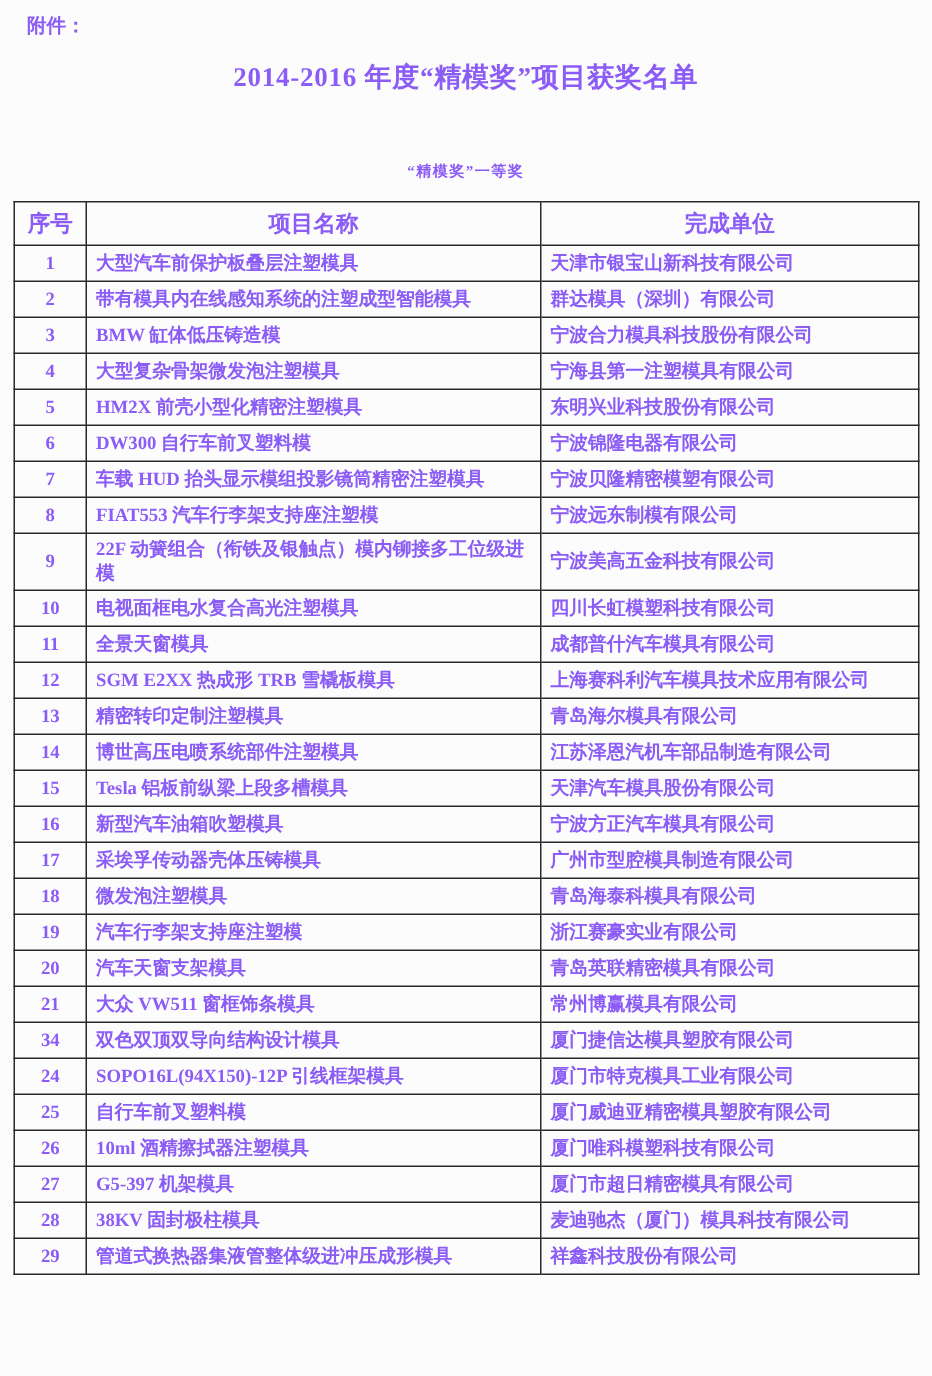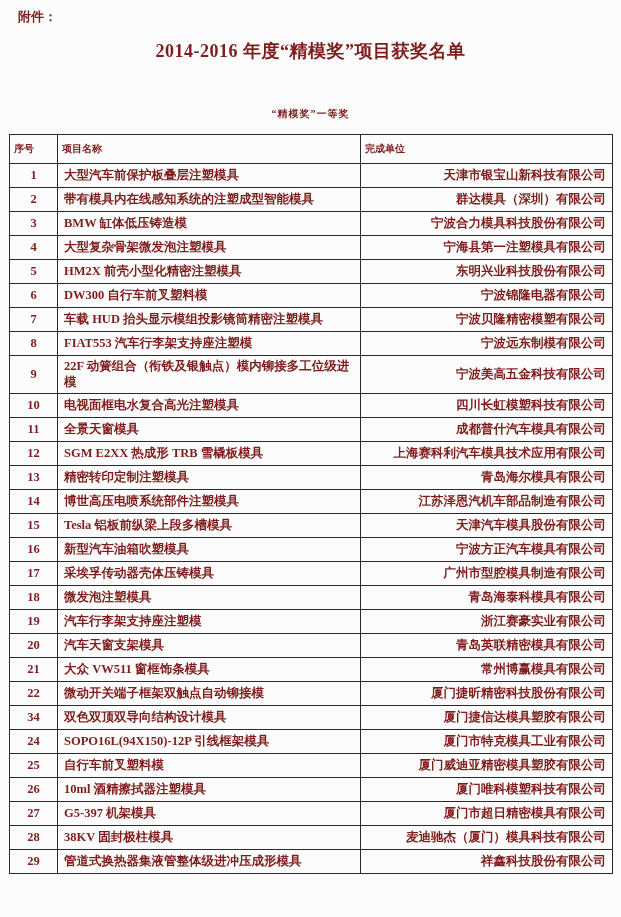--- a/index.html
+++ b/index.html
@@ -6,21 +6,21 @@
     margin: 0;
     padding: 0;
     background: #ffffff;
   }
   .page {
     position: relative;
     width: 621px;
     height: 917px;
     box-sizing: border-box;
     background: #fcfcfc;
-    color: #7f1d1d;
+    color: #8b5cf6;
     font-family: "Liberation Serif", "DejaVu Serif", serif;
     padding: 6px 9px 0 9px;
     overflow: hidden;
   }
   .attachment {
     font-size: 13px;
     font-weight: bold;
     margin: 2px 0 0 9px;
   }
   .title {
@@ -44,37 +44,37 @@
     border: 1.5px solid #262626;
   }
   .awards th, .awards td {
     border: 1px solid #2a2a2a;
     font-weight: bold;
     box-sizing: border-box;
     overflow: hidden;
   }
   .awards th {
     height: 29px;
-    font-size: 10px;
-    text-align: left;
+    font-size: 15px;
+    text-align: center;
     padding: 2px 4px;
     margin-top: 44px;
   }
   .awards td {
     height: 24px;
     font-size: 12.5px;
     line-height: 1.3;
     padding: 2px 6px;
   }
   .col-no      { width: 48px; }
   .col-project { width: 303px; }
   .col-unit    { width: 252px; }
   .cell-no { text-align: center; }
   .cell-project { text-align: left; padding-left: 11px; }
-  .cell-unit    { text-align: right; padding-left: 9px; }
+  .cell-unit    { text-align: left; padding-left: 9px; }
 </style>
 </head>
 <body>
 
 <div class="page">
 
   <div class="attachment">附件：</div>
 
   <h1 class="title">2014-2016 年度“精模奖”项目获奖名单</h1>
 
@@ -208,25 +208,20 @@
     <td class="cell-project">汽车天窗支架模具</td>
     <td class="cell-unit">青岛英联精密模具有限公司</td>
   </tr>
 
   <tr>
     <td class="cell-no">21</td>
     <td class="cell-project">大众 VW511 窗框饰条模具</td>
     <td class="cell-unit">常州博赢模具有限公司</td>
   </tr>
 
-  <tr>
-    <td class="cell-no">22</td>
-    <td class="cell-project">微动开关端子框架双触点自动铆接模</td>
-    <td class="cell-unit">厦门捷昕精密科技股份有限公司</td>
-  </tr>
 
   <tr>
     <td class="cell-no">34</td>
     <td class="cell-project">双色双顶双导向结构设计模具</td>
     <td class="cell-unit">厦门捷信达模具塑胶有限公司</td>
   </tr>
 
   <tr>
     <td class="cell-no">24</td>
     <td class="cell-project">SOPO16L(94X150)-12P 引线框架模具</td>

